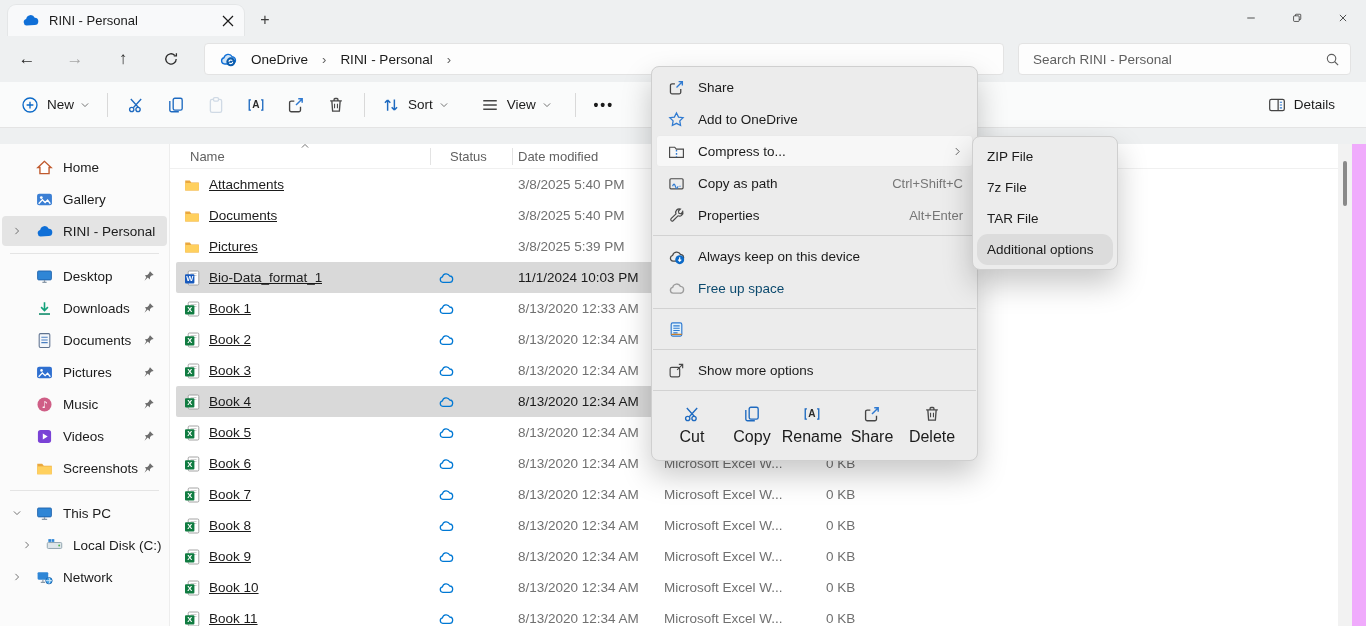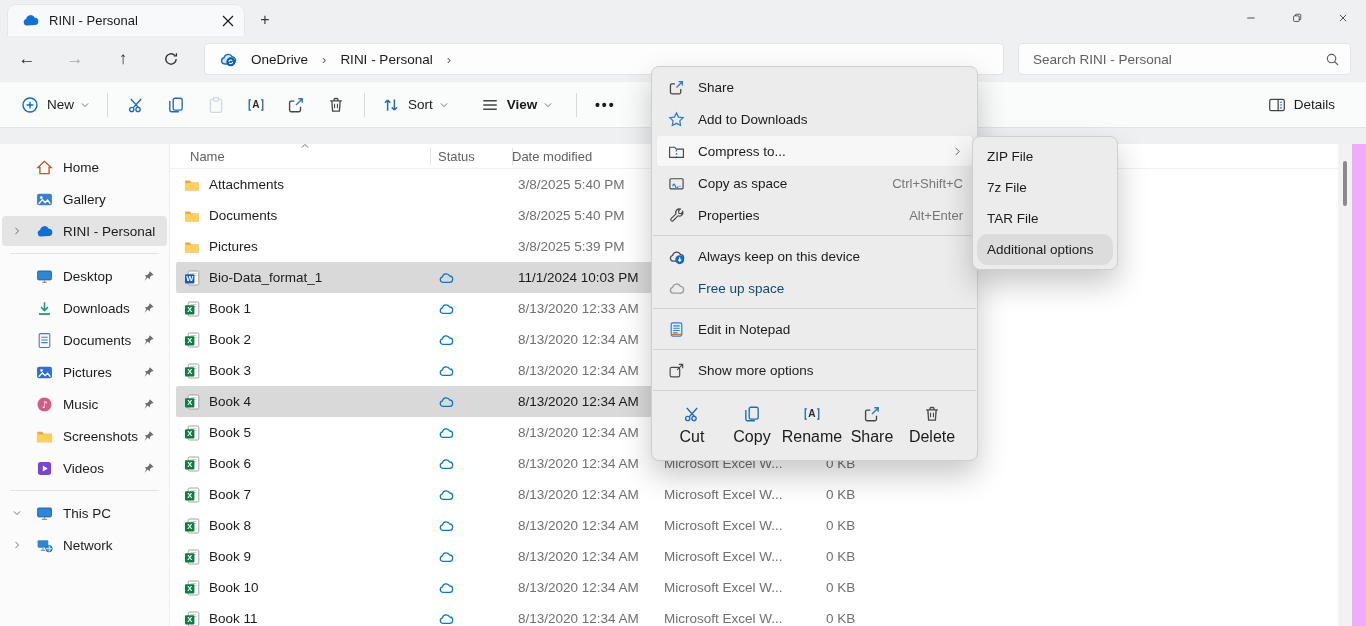--- a/index.html
+++ b/index.html
@@ -54,29 +54,29 @@
   .s-exp svg{width:10px;height:10px;}
   .s-icon { width:17px; height:17px; margin-left:12px; }
   .s-item[data-indent="1"] .s-exp { margin-left:18px; }
   .s-label { margin-left:10px; white-space:nowrap; overflow:hidden; flex:1; }
   .s-pin { width:12px; height:12px; margin-right:12px; color:#6e6e6e; }
   .s-hr { height:1px; background:#e4e4e4; margin:7px 10px; }
 
   
   .filelist { position:absolute; left:170px; top:0; width:1182px; height:498px; background:#fff; }
   .flheader { position:relative; height:25px; display:flex; align-items:center; color:#616161; font-size:13px; border-bottom:1px solid #f0f0f0; }
-  .col-name { width:260px; padding-left:20px; } .col-status { width:82px; padding-left:8px; } .col-date { width:148px; }
+  .col-name { width:260px; padding-left:20px; } .col-status { width:82px; padding-left:20px; } .col-date { width:148px; padding-left:6px; }
   .hsep { position:absolute; top:4px; width:1px; height:17px; background:#e3e3e3; }
   .hsep.s1 { left:260px; } .hsep.s2 { left:342px; }
   .sortmark { position:absolute; left:130px; top:-3px; color:#5f5f5f; }
   .sortmark svg{width:10px;height:10px;}
   .rows { position:relative; }
   .frow { height:31px; display:flex; align-items:center; position:relative; width:735px; margin-left:6px; border-radius:2px; }
   .frow.selected { background:#d9d9d9; }
-  .f-name { width:254px; display:flex; align-items:center; padding-left:8px; }
+  .f-name { width:254px; display:flex; align-items:center; padding-left:8px;text-decoration:underline; }
   .f-icon { width:16px; height:16px; margin-right:9px; flex:none; }
   .f-label { white-space:nowrap; overflow:hidden; }
   .f-status { width:82px; display:flex; padding-left:8px; }
   .f-status svg { width:16px; height:16px; }
   .f-date { width:148px; color:#707070; padding-left:6px; white-space:nowrap; }
   .frow.selected .f-date { color:#1b1b1b; }
   .f-type { width:162px; color:#707070; padding-left:4px; white-space:nowrap; }
   .f-size { width:83px; color:#707070; padding-left:4px; white-space:nowrap; }
 
   
@@ -252,21 +252,21 @@
             <path d="M11 3v9.5M11 12.5 8.6 10M11 12.5l2.4-2.5" stroke="#1e6ac0" stroke-width="1.3"></path>
           </svg>
         </span>
       <span class="lbl">Sort</span>
       <span class="chev">
           <svg viewBox="0 0 16 16" fill="none" xmlns="http://www.w3.org/2000/svg">
             <path d="M3 5.5 8 10.5 13 5.5" stroke="#5f5f5f" stroke-width="1.4"></path>
           </svg>
         </span>
     </div>
-    <div class="tbtn" style="margin-left:14px;font-weight:bold;">
+    <div class="tbtn" style="margin-left:14px;">
       <span class="ic">
           <svg viewBox="0 0 16 16" fill="none" xmlns="http://www.w3.org/2000/svg">
             <path d="M2 4.2h12M2 8h12M2 11.8h12" stroke="#444" stroke-width="1.3"></path>
           </svg>
         </span>
       <span class="lbl">View</span>
       <span class="chev">
           <svg viewBox="0 0 16 16" fill="none" xmlns="http://www.w3.org/2000/svg">
             <path d="M3 5.5 8 10.5 13 5.5" stroke="#5f5f5f" stroke-width="1.4"></path>
           </svg>
@@ -408,66 +408,82 @@
               <svg viewBox="0 0 16 16" fill="none" xmlns="http://www.w3.org/2000/svg">
                 <path d="M9.3 1.8 14.2 6.7l-2.8.7-2 2-.4 3.2-2.6-2.6L2 14.2l2.4-4.6L2.6 7l3.2-.4 2-2z" fill="#6e6e6e"></path>
               </svg>
             </span>
           </div>
 
           <div class="s-item">
             <span class="s-exp"></span>
             <span class="s-icon">
               <svg viewBox="0 0 16 16" fill="none" xmlns="http://www.w3.org/2000/svg">
+                <rect x="1.8" y="1.8" width="12.4" height="12.4" rx="2.6" fill="#7a42d6"></rect>
+                <path d="M6.4 5.2v5.6L11 8z" fill="#fff"></path>
+              </svg>
+            </span>
+            <span class="s-label">Videos</span>
+            <span class="s-pin">
+              <svg viewBox="0 0 16 16" fill="none" xmlns="http://www.w3.org/2000/svg">
+                <path d="M9.3 1.8 14.2 6.7l-2.8.7-2 2-.4 3.2-2.6-2.6L2 14.2l2.4-4.6L2.6 7l3.2-.4 2-2z" fill="#6e6e6e"></path>
+              </svg>
+            </span>
+          </div>
+
+          <div class="s-item">
+            <span class="s-exp"></span>
+            <span class="s-icon">
+              <svg viewBox="0 0 16 16" fill="none" xmlns="http://www.w3.org/2000/svg">
                 <path d="M1.2 3.6h4.6L7.3 5.4h7.5v8H1.2z" fill="#eaa83e"></path>
                 <path d="M1.2 6h13.6v7.4H1.2z" fill="#ffd05e"></path>
               </svg>
             </span>
             <span class="s-label">Screenshots</span>
             <span class="s-pin">
               <svg viewBox="0 0 16 16" fill="none" xmlns="http://www.w3.org/2000/svg">
                 <path d="M9.3 1.8 14.2 6.7l-2.8.7-2 2-.4 3.2-2.6-2.6L2 14.2l2.4-4.6L2.6 7l3.2-.4 2-2z" fill="#6e6e6e"></path>
               </svg>
             </span>
           </div>
-
-          <div class="s-item">
-            <span class="s-exp"></span>
-            <span class="s-icon">
-              <svg viewBox="0 0 16 16" fill="none" xmlns="http://www.w3.org/2000/svg">
-                <rect x="1.8" y="1.8" width="12.4" height="12.4" rx="2.6" fill="#7a42d6"></rect>
-                <path d="M6.4 5.2v5.6L11 8z" fill="#fff"></path>
-              </svg>
-            </span>
-            <span class="s-label">Videos</span>
-            <span class="s-pin">
-              <svg viewBox="0 0 16 16" fill="none" xmlns="http://www.w3.org/2000/svg">
-                <path d="M9.3 1.8 14.2 6.7l-2.8.7-2 2-.4 3.2-2.6-2.6L2 14.2l2.4-4.6L2.6 7l3.2-.4 2-2z" fill="#6e6e6e"></path>
-              </svg>
-            </span>
-          </div>
         </div>
       <div class="s-hr"></div>
       <div>
 
           <div class="s-item" data-indent="0">
             <span class="s-exp">
               <svg viewBox="0 0 16 16" fill="none" xmlns="http://www.w3.org/2000/svg">
                 <path d="M3 5.5 8 10.5 13 5.5" stroke="#5f5f5f" stroke-width="1.4"></path>
               </svg>
             </span>
             <span class="s-icon">
               <svg viewBox="0 0 16 16" fill="none" xmlns="http://www.w3.org/2000/svg">
                 <rect x="1.5" y="2.8" width="13" height="8.4" rx="1" fill="#2f86d6" stroke="#1b5ea8" stroke-width="0.8"></rect>
                 <path d="M5.5 13.6h5M8 11.2v2.4" stroke="#8a99a8" stroke-width="1.2"></path>
               </svg>
             </span>
             <span class="s-label">This PC</span>
           </div>
 
+          <div class="s-item" data-indent="1">
+            <span class="s-exp">
+              <svg viewBox="0 0 16 16" fill="none" xmlns="http://www.w3.org/2000/svg">
+                <path d="M5.5 3 10.5 8 5.5 13" stroke="#5f5f5f" stroke-width="1.4"></path>
+              </svg>
+            </span>
+            <span class="s-icon">
+              <svg viewBox="0 0 16 16" fill="none" xmlns="http://www.w3.org/2000/svg">
+                <rect x="1.2" y="5.2" width="13.6" height="5.6" rx="1" fill="#dfe6ea" stroke="#8fa3ad" stroke-width="0.9"></rect>
+                <circle cx="12.4" cy="8" r="0.9" fill="#4caf50"></circle>
+                <rect x="2.2" y="2" width="2.6" height="2.6" fill="#2f86d6"></rect>
+                <rect x="5.2" y="2" width="2.6" height="2.6" fill="#2f86d6"></rect>
+              </svg>
+            </span>
+            <span class="s-label">Local Disk (C:)</span>
+          </div>
 
           <div class="s-item" data-indent="0">
             <span class="s-exp">
               <svg viewBox="0 0 16 16" fill="none" xmlns="http://www.w3.org/2000/svg">
                 <path d="M5.5 3 10.5 8 5.5 13" stroke="#5f5f5f" stroke-width="1.4"></path>
               </svg>
             </span>
             <span class="s-icon">
               <svg viewBox="0 0 16 16" fill="none" xmlns="http://www.w3.org/2000/svg">
                 <rect x="1.5" y="3" width="10" height="7" rx="1" fill="#2f86d6"></rect>
@@ -855,21 +871,21 @@
 
         </div>
 
         <div>
           <div class="m-item">
             <span class="m-icon">
               <svg viewBox="0 0 16 16" fill="none" xmlns="http://www.w3.org/2000/svg">
                 <path d="M8 1.8 9.9 5.7l4.3.6-3.1 3 .7 4.3L8 11.6 4.1 13.6l.7-4.3-3.1-3 4.3-.6z" stroke="#2f7ad1" stroke-width="1.2"></path>
               </svg>
             </span>
-            <span class="m-label">Add to Downloads</span>
+            <span class="m-label">Add to OneDrive</span>
 
           </div>
 
         </div>
 
         <div>
           <div class="m-item highlighted">
             <span class="m-icon">
               <svg viewBox="0 0 16 16" fill="none" xmlns="http://www.w3.org/2000/svg">
                 <path d="M1.5 4h4.8L7.8 5.8h6.7v7.7H1.5z" stroke="#494949" stroke-width="1.1"></path>
@@ -889,21 +905,21 @@
 
         <div>
           <div class="m-item">
             <span class="m-icon">
               <svg viewBox="0 0 16 16" fill="none" xmlns="http://www.w3.org/2000/svg">
                 <rect x="1.8" y="3.5" width="12.4" height="9.5" rx="1" stroke="#494949" stroke-width="1.1"></rect>
                 <path d="M4.3 10.6c1-2.6 1.8-2.6 2.6 0s1.7 2.6 2.6 0" stroke="#2f7ad1" stroke-width="1.1"></path>
                 <path d="M10.8 10.6h1.6" stroke="#2f7ad1" stroke-width="1.1" stroke-dasharray="1 1"></path>
               </svg>
             </span>
-            <span class="m-label">Copy as space</span>
+            <span class="m-label">Copy as path</span>
             <span class="m-shortcut">Ctrl+Shift+C</span>
 
           </div>
 
         </div>
 
         <div>
           <div class="m-item">
             <span class="m-icon">
               <svg viewBox="0 0 16 16" fill="none" xmlns="http://www.w3.org/2000/svg">
@@ -947,21 +963,20 @@
 
         <div>
           <div class="m-item">
             <span class="m-icon">
               <svg viewBox="0 0 16 16" fill="none" xmlns="http://www.w3.org/2000/svg">
                 <rect x="3" y="1.8" width="10" height="12.4" rx="1.4" fill="#dff0fa" stroke="#2f7ad1" stroke-width="1.1"></rect>
                 <path d="M5 4.6h6M5 6.8h6M5 9h6M5 11.2h4" stroke="#2f7ad1" stroke-width="1"></path>
                 <path d="M3 12.6h10" stroke="#c77f2e" stroke-width="1.2"></path>
               </svg>
             </span>
-            <span class="m-label">Edit in Notepad</span>
 
           </div>
           <div class="m-sep"></div>
         </div>
 
         <div>
           <div class="m-item">
             <span class="m-icon">
               <svg viewBox="0 0 16 16" fill="none" xmlns="http://www.w3.org/2000/svg">
                 <rect x="2" y="5" width="9" height="9" rx="1.5" stroke="#494949" stroke-width="1.1"></rect>

